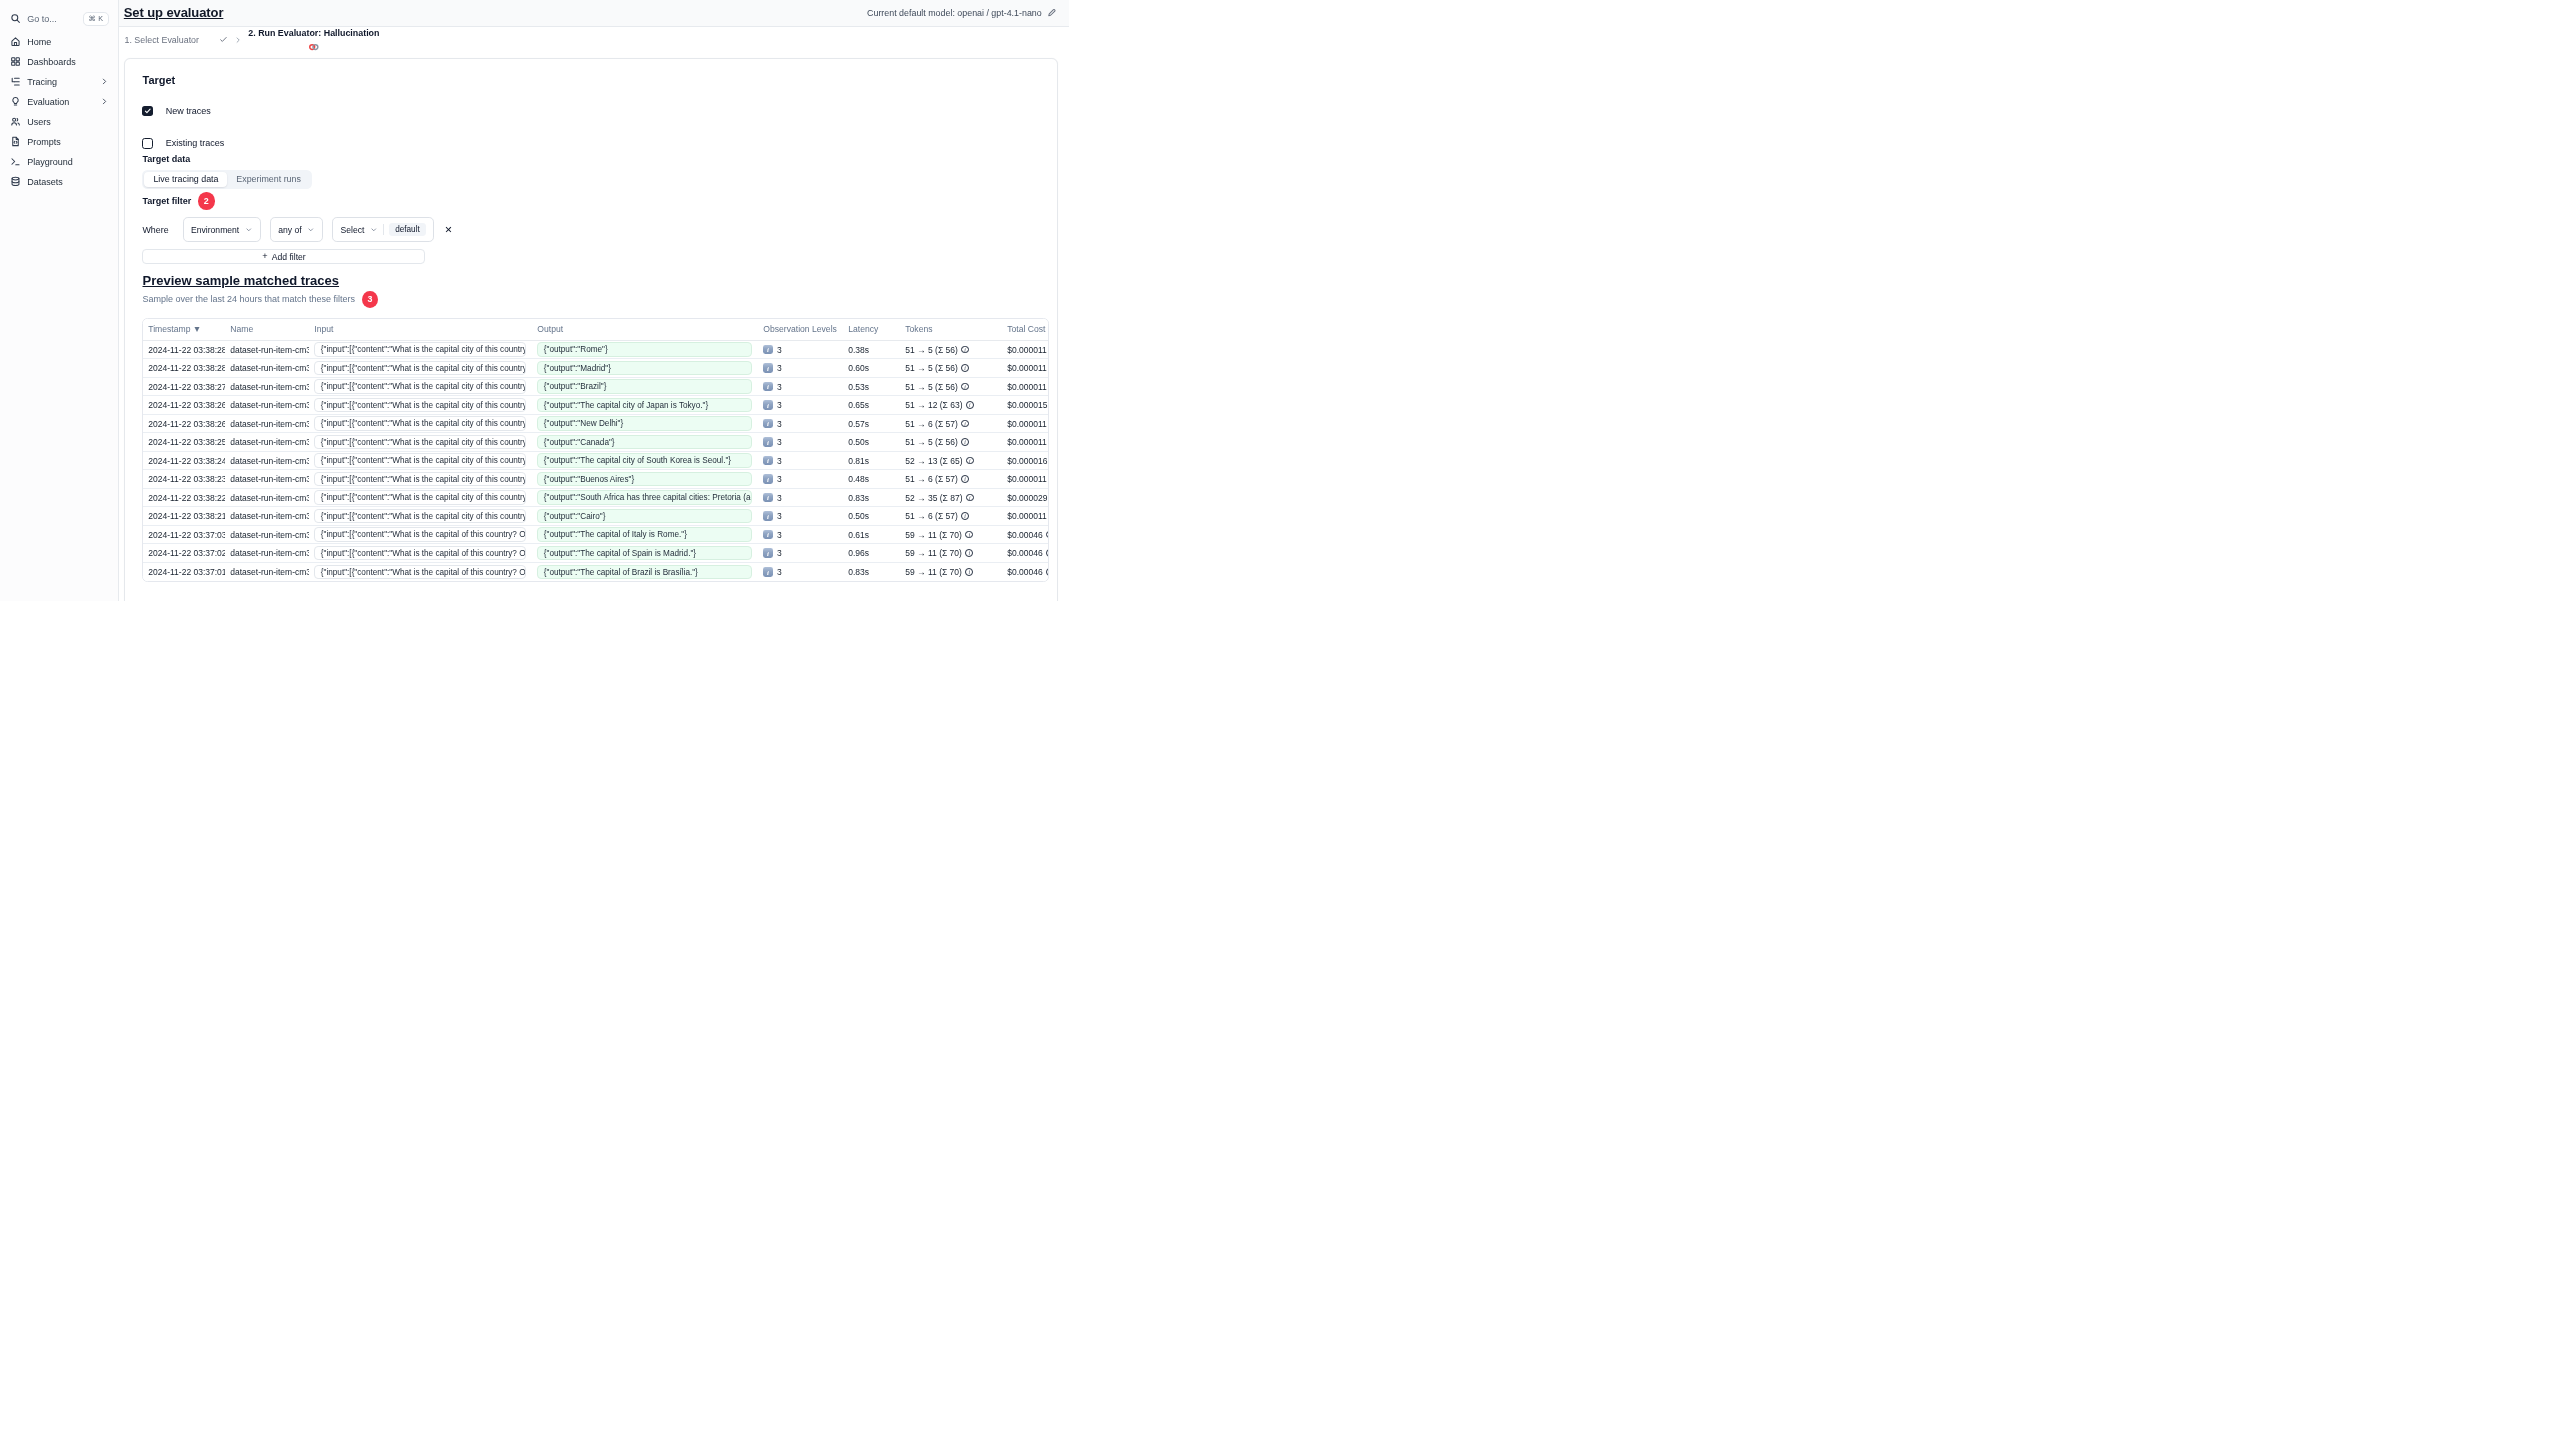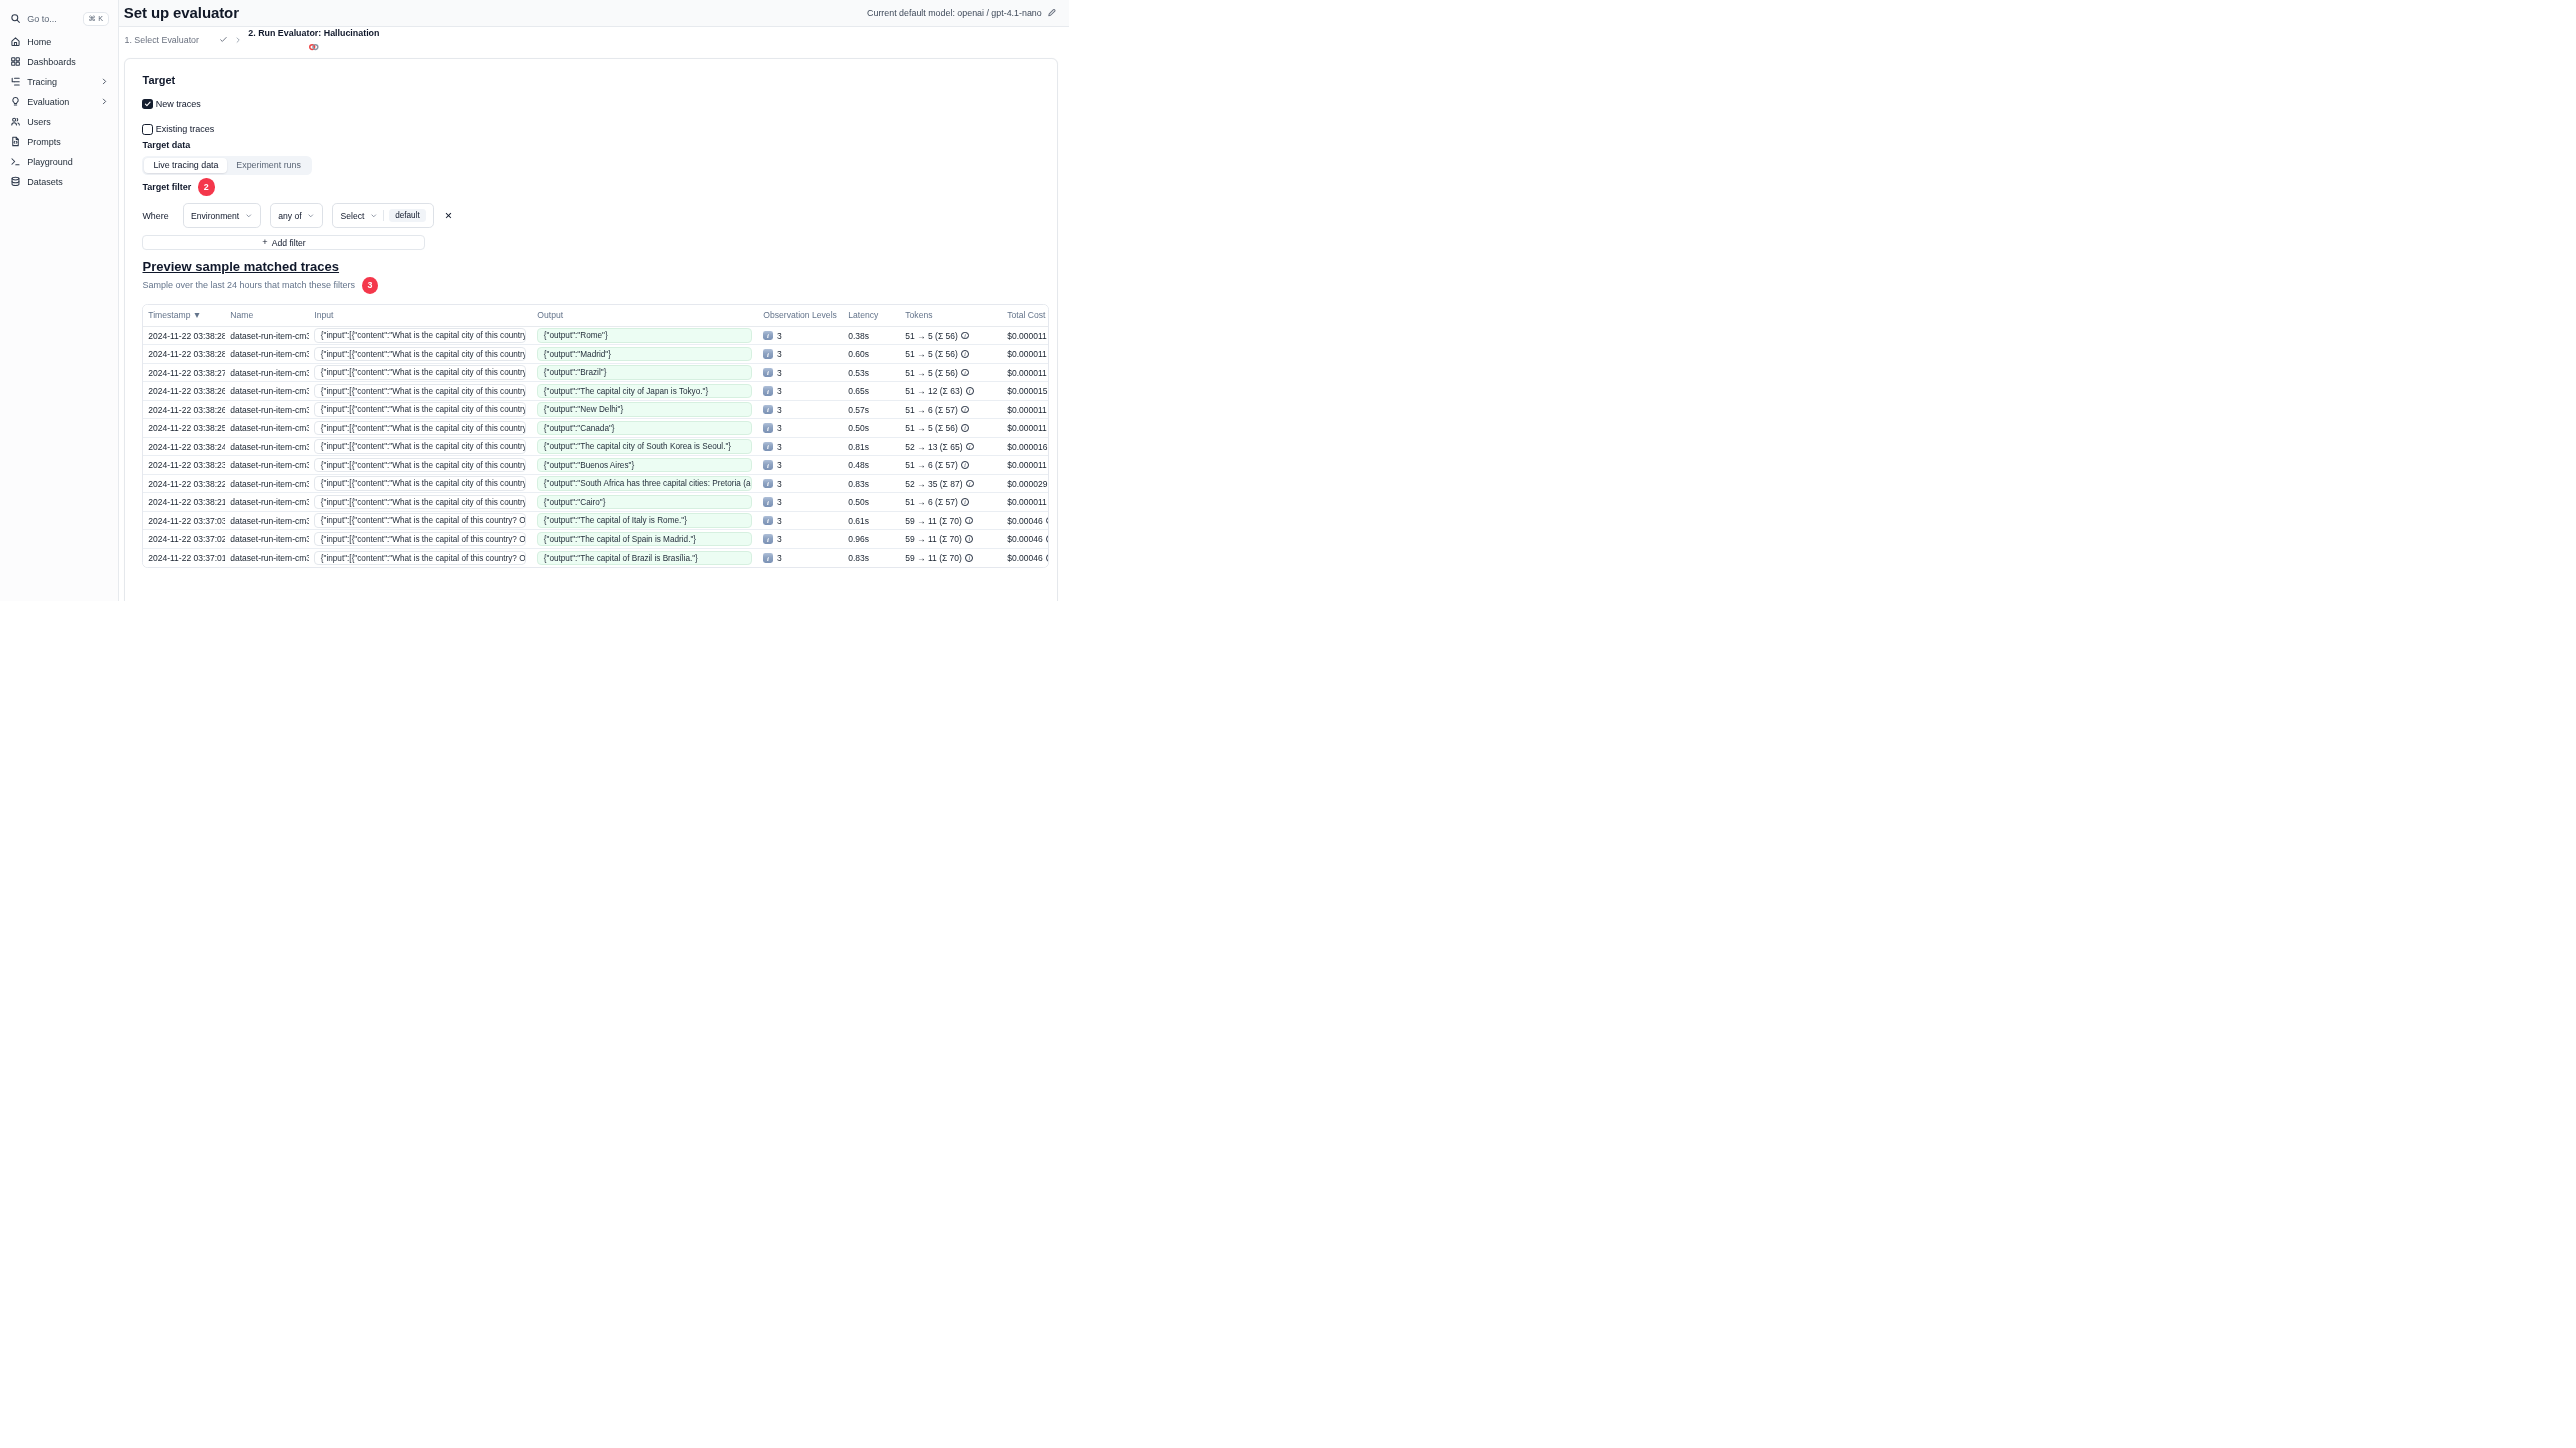--- a/index.html
+++ b/index.html
@@ -15,21 +15,21 @@
   .nav-item svg { flex:0 0 auto; }
   .goto { color:#5b6676; font-weight:400; margin-bottom:2.7px; }
   .kbd { margin-left:auto; border:0.7px solid #e3e7ec; background:#fff; border-radius:4.8px;
     font-size:7.2px; color:#5b6676; padding:1.4px 4.1px; letter-spacing:0.3px; }
   .nav-chevron { margin-left:auto; color:#475569; }
 
   
   .main { flex:1; display:flex; flex-direction:column; }
   .topbar { height:26.6px; background:#f9fafb; border-bottom:0.7px solid #e7eaee;
     display:flex; align-items:center; padding:0 12.3px 0 4.8px; }
-  .topbar h1 { font-size:15px; font-weight:700; color:#111827; letter-spacing:-0.1px; }
+  .topbar h1 { font-size:13px; font-weight:700; color:#111827; letter-spacing:-0.1px;text-decoration:underline; }
   .model { margin-left:auto; display:flex; align-items:center; gap:5.5px; font-size:8.9px;
     color:#3f4a5a; cursor:pointer; }
 
   .crumbs { height:26.6px; display:flex; align-items:center; gap:6.1px; padding-left:5.5px;
     background:#fff; font-size:8.9px; }
   .crumb-done { color:#6b7280; display:flex; align-items:center; gap:20px; cursor:pointer; }
   .crumb-sep { color:#9aa3af; display:flex; }
   .crumb-current { color:#0f172a; font-weight:700; display:flex; align-items:center; gap:4.1px;flex-direction:column; }
 
   .content { flex:1; overflow:hidden; }
@@ -37,21 +37,21 @@
     border:0.7px solid #e5e8ec; border-radius:6.1px; box-shadow:0 0.7px 1.4px rgba(16,24,40,.04);
     padding:15px 8.9px 16.4px 17.7px; }
 
   .section-title { font-size:11px; font-weight:700; color:#0f172a; margin-bottom:11px; }
   .label-row { display:flex; align-items:center; font-size:9px; font-weight:600;
     color:#0f172a; }
   .badge { width:16.4px; height:17.7px; border-radius:50%; background:#f4374b; color:#fff;
     font-size:8.9px; font-weight:700; display:inline-flex; align-items:center;
     justify-content:center; margin-left:6.8px; }
 
-  .check-row { display:flex; align-items:center; gap:3px; height:14.3px; margin-top:11px;
+  .check-row { display:flex; align-items:center; gap:13px; height:14.3px; margin-top:18px;
     font-size:9px; color:#0f172a; cursor:pointer; }
   .checkbox { width:10.2px; height:10.2px; border-radius:2.7px; display:inline-flex;
     align-items:center; justify-content:center; }
   .checkbox.checked { background:#141d2e; }
   .checkbox.unchecked { background:#fff; border:1px solid #141d2e; }
 
   .plain-label { font-size:9px; font-weight:600; color:#0f172a; } .mt18 { margin-top:3px; }
 
   .segmented { display:inline-flex; background:#f1f4f8; border-radius:5.5px; padding:2px;
     margin-top:6.1px; }

